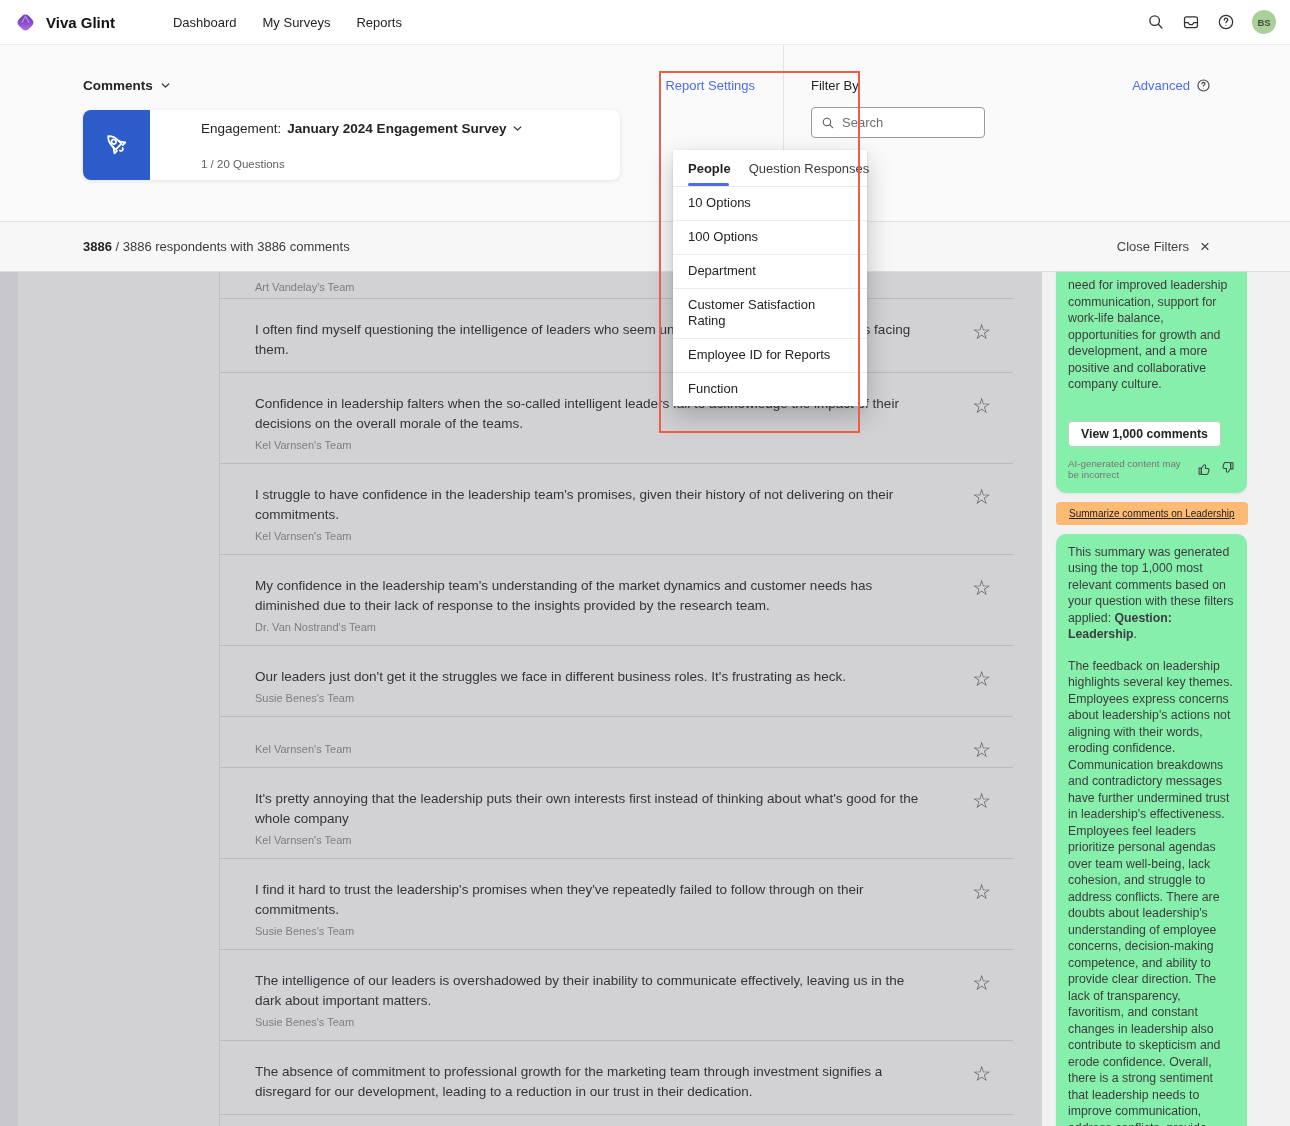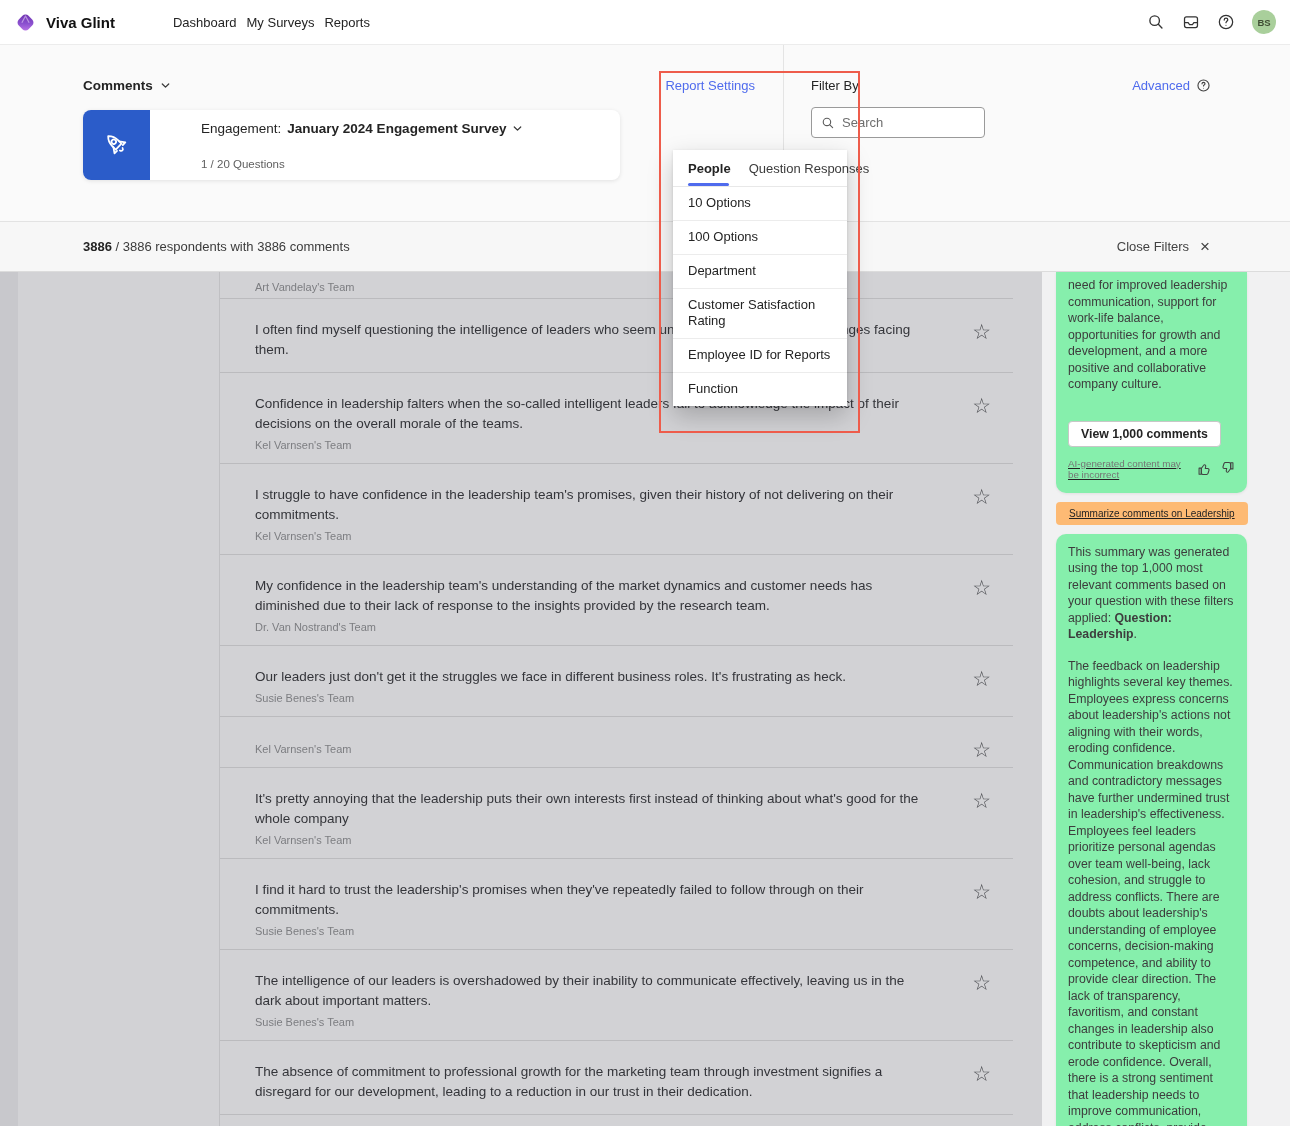--- a/index.html
+++ b/index.html
@@ -7,21 +7,21 @@
   html,body { width:1290px; height:1126px; }
   body {
     font-family:"Liberation Sans","DejaVu Sans",sans-serif;
     background:#fff; color:#242424; overflow:hidden; position:relative;
   }
   
   .topnav { height:45px; background:#fff; border-bottom:1px solid #ececec;
     display:flex; align-items:center; padding:0 14px; }
   .brand { display:flex; align-items:center; gap:9px; }
   .brand-title { font-size:15px; font-weight:bold; color:#111; }
-  .nav-links { display:flex; gap:10px; margin-left:58px; }
+  .nav-links { display:flex; gap:26px; margin-left:58px; }
   .nav-link { font-size:13px; color:#242424; cursor:pointer; }
   .topnav-right { margin-left:auto; display:flex; align-items:center; gap:17px; }
   .tn-icon { width:18px; height:18px; color:#333; cursor:pointer; }
   .avatar { width:24px; height:24px; border-radius:50%; background:#a9cf9b;
     display:flex; align-items:center; justify-content:center;
     font-size:9.5px; font-weight:bold; color:#3f4d33; cursor:pointer; }
   
   .header { position:absolute; top:45px; left:0; width:1290px; height:177px;
     background:#fafafa; border-bottom:1px solid #e3e3e3; display:flex; }
   .header-left { width:784px; border-right:1px solid #e4e4e4; padding-top:33px; }
@@ -78,30 +78,30 @@
   
   .sidebar { position:absolute; left:1042px; top:0; right:0; bottom:0;
     background:#f1f1f2; padding:0 43px 0 14px; display:flex; flex-direction:column; }
   .card { background:#86efac; border-radius:10px; box-shadow:0 1px 3px rgba(0,0,0,.07); }
   .card-top { border-radius:0 0 10px 10px; padding:5px 12px 13px; }
   .ai-text { font-size:12.3px; line-height:16.5px; color:#3d3d3d; }
   .btn { display:inline-block; background:#fff; border:1px solid #c7c7c7;
     border-radius:4px; padding:5px 12px; font-size:12.3px; font-weight:bold;
     color:#242424; font-family:inherit; cursor:pointer; white-space:nowrap; }
   .card-top .btn { margin-top:28px; }
-  .ai-foot { margin-top:11px; display:flex; align-items:center; gap:8px;text-decoration:underline; }
+  .ai-foot { margin-top:11px; display:flex; align-items:center; gap:8px; }
   .ai-disc { font-size:9.8px; color:#757575; flex:1; }
   .thumb { width:15px; height:15px; color:#424242; cursor:pointer; flex:none; }
   .chip { margin:9px 0 0 auto; background:#fdba74; border-radius:4px;
     padding:6px 13px; font-size:10px; color:#242424; cursor:pointer;
     white-space:nowrap;text-decoration:underline; }
   .card-main { margin-top:9px; border-radius:10px; padding:10px 12px 16px; flex:1; }
   .ai-text + .ai-text { margin-top:15px; }
   
-  .dropdown { position:absolute; left:673px; top:150px; width:174px; background:#fff;
+  .dropdown { position:absolute; left:673px; top:150px; width:194px; background:#fff;
     box-shadow:0 10px 24px rgba(0,0,0,.22), 0 1px 3px rgba(0,0,0,.12); z-index:6; }
   .tabs { display:flex; gap:18px; align-items:center; height:37px; padding:0 15px;
     border-bottom:1px solid #e8e8e8; position:relative; }
   .tab { font-size:13px; color:#3b3b3b; cursor:pointer; white-space:nowrap; }
   .tab.active { font-weight:bold; color:#242424; }
   .tab-underline { position:absolute; left:15px; bottom:0; width:41px; height:3px;
     background:#4f6bed; border-radius:2px; }
   .opt { padding:8px 15px 9px; font-size:13px; color:#242424; line-height:16px;
     cursor:pointer; }
   .opt + .opt { border-top:1px solid #ececec; }

